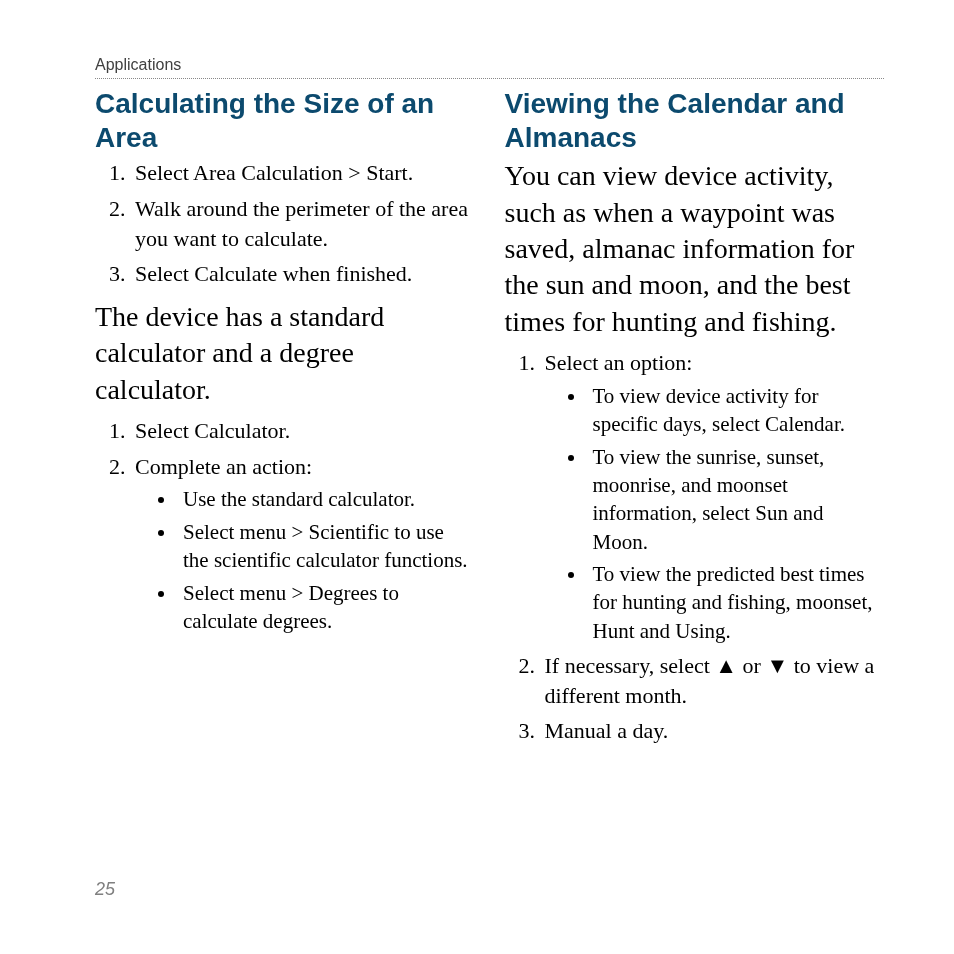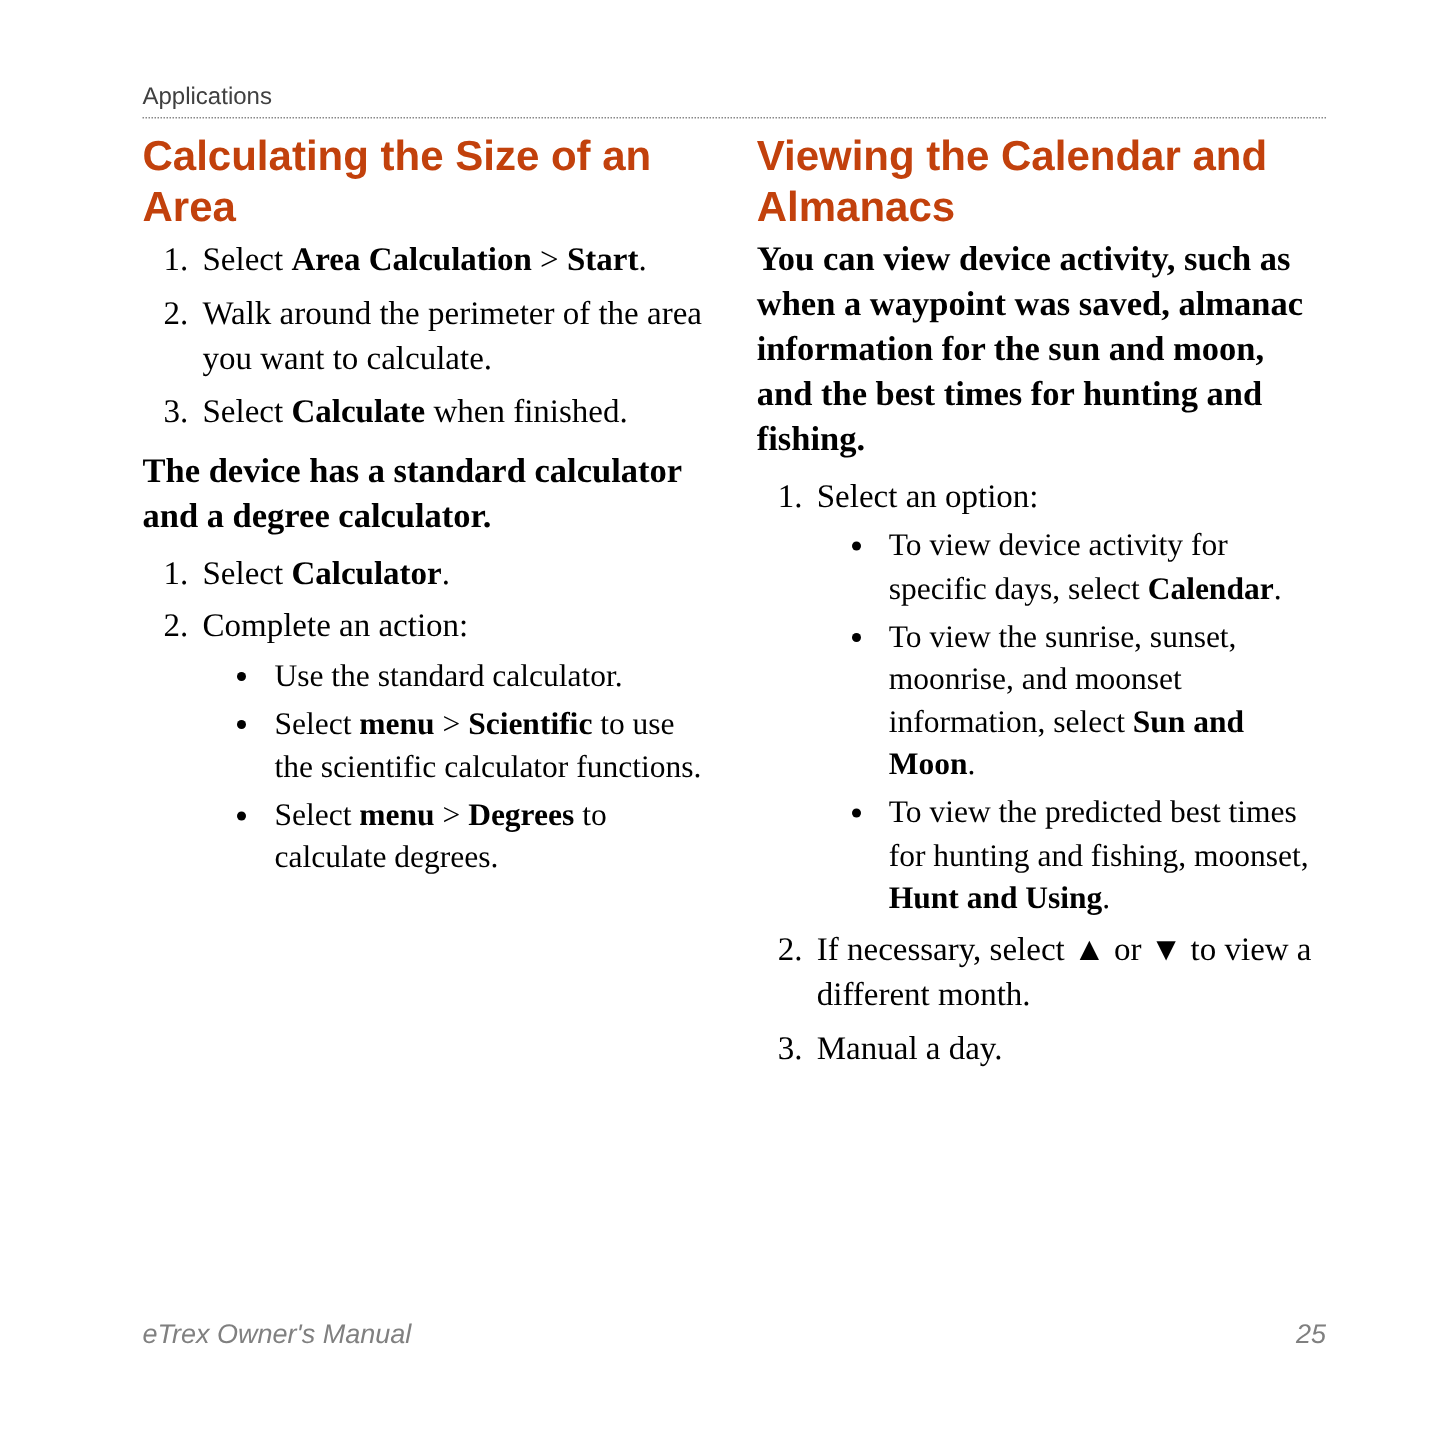--- a/index.html
+++ b/index.html
@@ -36,30 +36,29 @@
   }
   .col {
     flex: 1;
   }
   h2 {
     font-family: Arial, Helvetica, sans-serif;
     font-weight: bold;
     font-size: 28px;
     margin: 0 0 4px 0;
     line-height: 1.2;
-    color: #c2410c;
+    color: #0c4a6e;
   }
   h2.spaced {
     margin-top: 18px;
   }
   p {
-    font-size: 23px;
+    font-size: 28px;
     line-height: 1.3;
     margin: 0 0 8px 0;
-    font-weight: bold;
   }
   ol {
     font-size: 22px;
     line-height: 1.35;
     padding-left: 36px;
     margin: 4px 0 10px 0;
   }
   ol > li {
     padding-left: 4px;
     margin-bottom: 6px;
@@ -68,21 +67,21 @@
     list-style-type: disc;
     font-size: 21px;
     line-height: 1.35;
     padding-left: 42px;
     margin: 4px 0 4px 0;
   }
   ul > li {
     padding-left: 6px;
     margin-bottom: 4px;
   }
-  .b { font-weight: bold; }
+  .b { font-weight: normal; }
   .footer {
     position: absolute;
     bottom: 54px;
     left: 95px;
     right: 70px;
     display: flex;
     justify-content: space-between;
     font-family: Arial, Helvetica, sans-serif;
     font-style: italic;
     color: #808080;
@@ -150,16 +149,15 @@
         </li>
         <li>
           <span>If necessary, select </span><span>▲</span><span> or </span><span>▼</span><span> to view a different month.</span>
         </li>
         <li>Manual a day.</li>
       </ol>
     </div>
   </div>
 
   <div class="footer">
-    <span>eTrex Owner's Manual</span>
     <span>25</span>
   </div>
 </div>
 
 </body></html>

